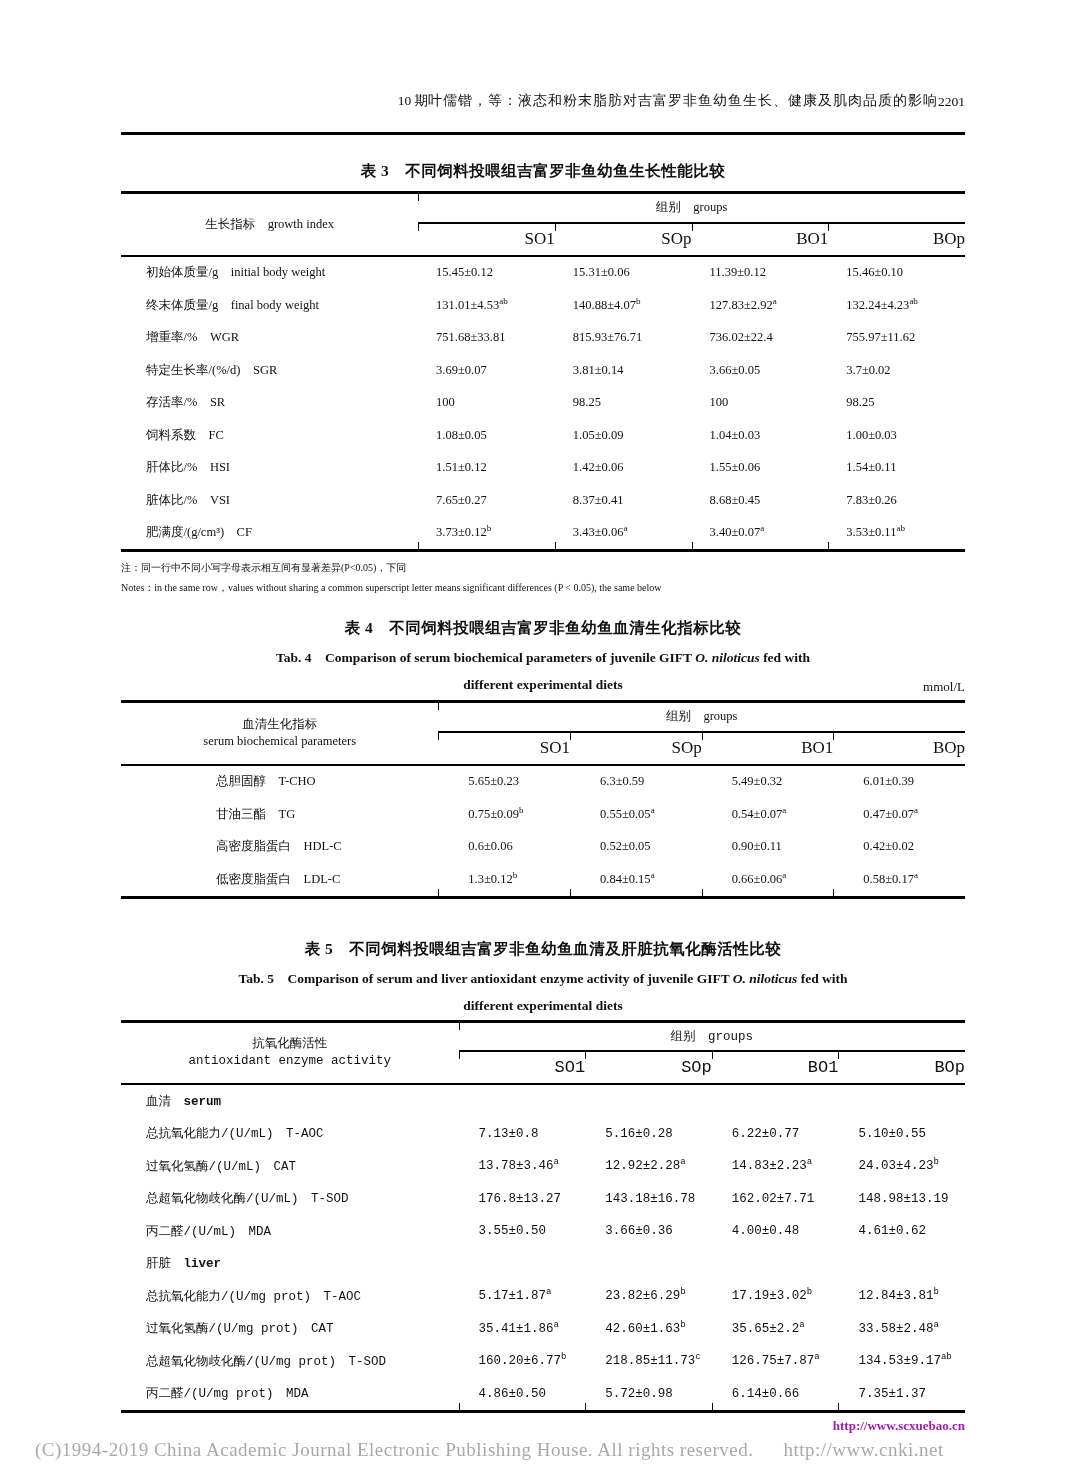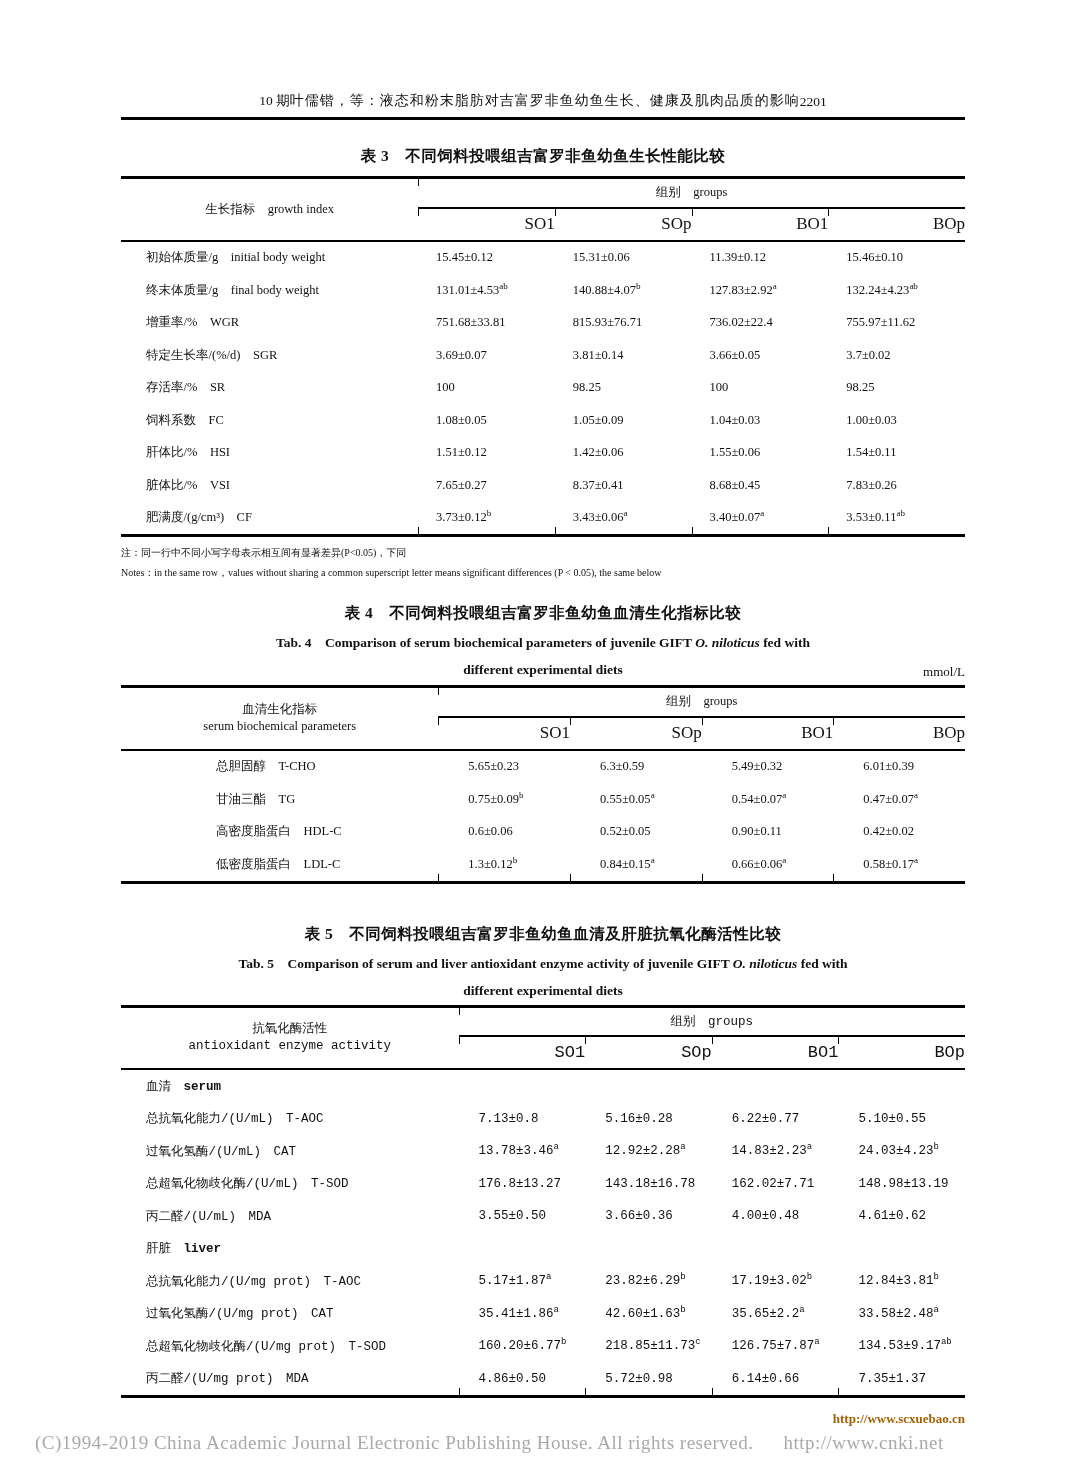--- a/index.html
+++ b/index.html
@@ -4,22 +4,22 @@
 <style>
   html,body{margin:0;padding:0;}
   body{
     width:1084px;height:1473px;background:#ffffff;position:relative;overflow:hidden;
     font-family:"Liberation Serif","DejaVu Serif",serif;color:#111;
     -webkit-font-smoothing:antialiased;
   }
   .content{margin:0 119px 0 121px;}
   
   .page-header{
-    display:flex;justify-content:center;align-items:flex-end;
-    padding-top:92px;padding-bottom:7px;border-bottom:3px solid #000;
+    display:flex;justify-content:flex-end;align-items:flex-end;
+    padding-top:92px;padding-bottom:22px;border-bottom:3px solid #000;
     font-size:13.5px;
   }
   .page-header .running{font-size:14px;letter-spacing:1px;}
   
   .t-cn{margin-top:26px;text-align:center;font-weight:bold;font-size:15.5px;letter-spacing:0.5px;}
   .t-en{margin-top:10px;text-align:center;font-weight:bold;font-size:13.5px;}
   .t-en i{font-style:italic;}
   .t-en2-wrap{margin-top:10px;position:relative;text-align:center;font-weight:bold;font-size:13.5px;}
   .unit{position:absolute;right:0;bottom:-2px;font-weight:normal;font-size:13px;}
   :empty.hideable{display:none;}
@@ -60,21 +60,21 @@
   .tbl3 td.lblcell{padding-left:25px;}
   .tbl4 td.lblcell{padding-left:95px;}
   .tbl5 td.lblcell{padding-left:25px;}
   .tbl5 td.seccell{padding-left:25px;}
   .tbl3 td.val{padding-left:18px;}
   .tbl4 td.val{padding-left:30px;}
   .tbl5 td.val{padding-left:20px;}
   
   .notes{margin-top:6px;font-size:10px;line-height:20px;}
   
-  .site-link{margin-top:13px;text-align:right;font-size:13px;color:#a16207;font-weight:bold;}
+  .site-link{margin-top:5px;text-align:right;font-size:13px;color:#a21caf;font-weight:bold;}
   .copyright{
     margin:5px 0 0 35px;font-size:19px;color:#a9a9a9;letter-spacing:0.5px;
     display:flex;gap:30px;white-space:nowrap;
   }
 </style>
 </head>
 <body>
 
 <div class="content">
 

